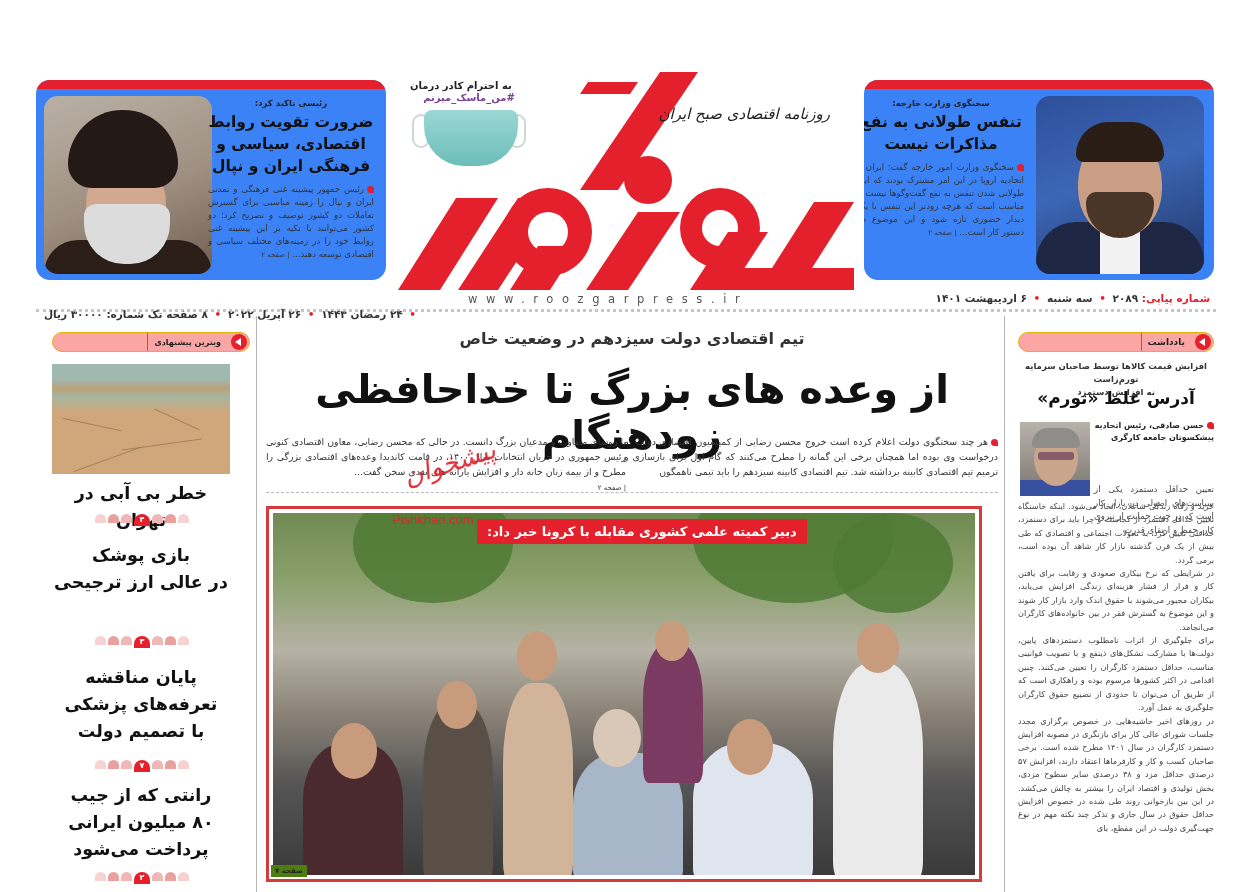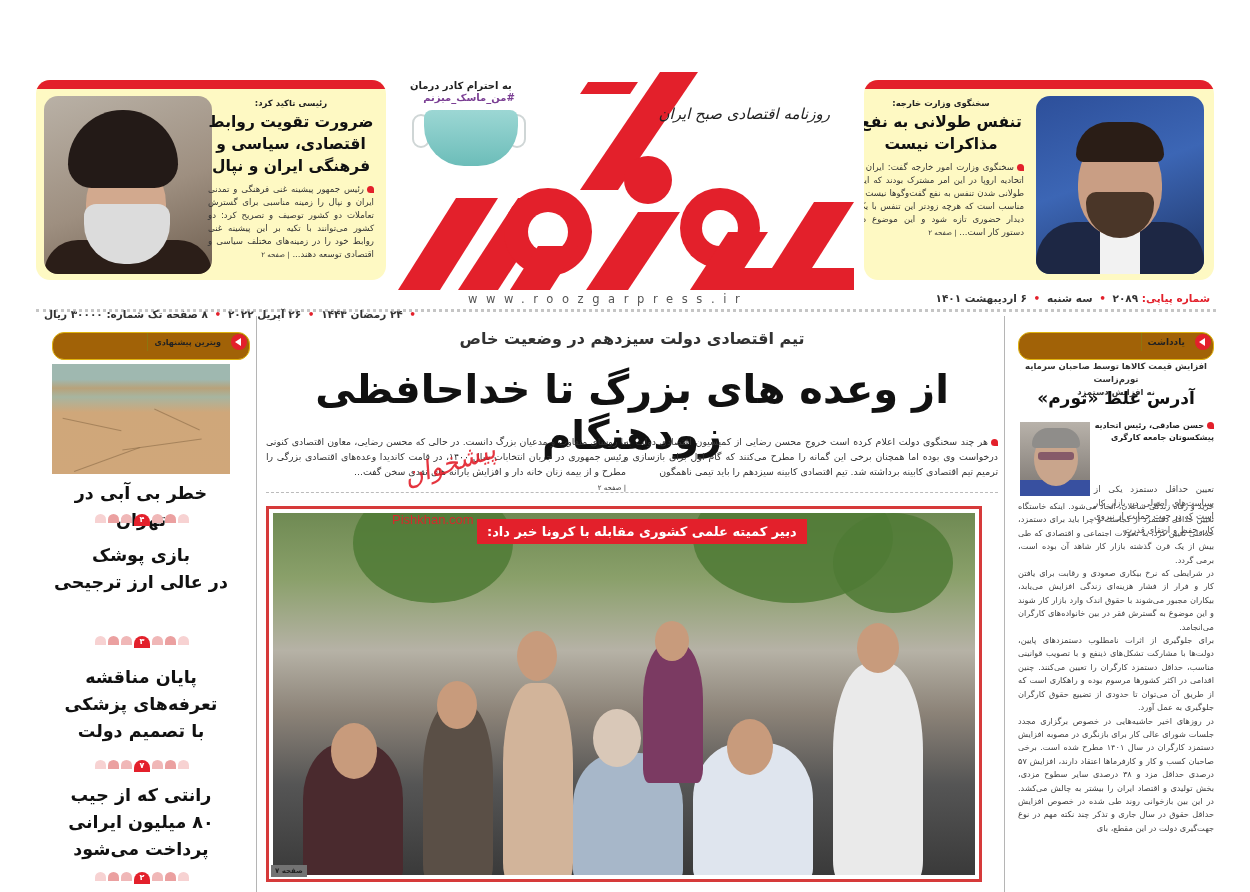--- a/index.html
+++ b/index.html
@@ -1,19 +1,19 @@
 <!DOCTYPE html>
 <html><head>
 <meta charset="utf-8">
 <style>
   * { box-sizing: border-box; margin: 0; padding: 0; }
   html, body { width: 1250px; height: 892px; overflow: hidden; background: #ffffff; }
   body { font-family: "DejaVu Sans", sans-serif; color: #1a1a1a; position: relative; direction: rtl; }
 
-  .box { position: absolute; background: #fef9c3; border-radius: 14px; overflow: hidden; }
+  .box { position: absolute; background: #3b82f6; border-radius: 14px; overflow: hidden; }
   .box .redbar { position: absolute; left: 0; right: 0; top: 0; height: 9px; background: #e3202b; border-radius: 14px 14px 0 0; }
 
   .box-right { left: 864px; top: 80px; width: 350px; height: 200px; }
   .box-left  { left: 36px;  top: 80px; width: 350px; height: 200px; }
 
   .portrait { position: absolute; top: 16px; width: 168px; height: 178px; border-radius: 14px; overflow: hidden; }
   .box-right .portrait { right: 10px; background: linear-gradient(160deg, #2d4f9a 0%, #3c66b5 45%, #1f3566 100%); }
   .box-left .portrait  { left: 8px; background: linear-gradient(160deg, #b9b1a6 0%, #9e8f80 55%, #6f5f50 100%); }
 
   .p-face { position: absolute; border-radius: 50% 50% 45% 45%; }
@@ -55,21 +55,21 @@
   .issue-info .issue-label { color: #e3202b; }
   .dot { color: #e3202b; margin: 0 3px; }
   .url { position: absolute; left: 432px; top: 2px; direction: ltr; font-size: 11.5px; letter-spacing: 8.6px; color: #555; white-space: nowrap; }
   .date-info { position: absolute; left: 8px; top: 18px; font-size: 10.5px; font-weight: bold; color: #333; white-space: nowrap; }
 
   
   .vline { position: absolute; width: 1px; background: #b5b5b5; }
 
   
   .side-left { position: absolute; left: 52px; top: 330px; width: 200px; height: 560px; }
-  .yellow-tab { position: absolute; height: 28px; background: #a16207; border-radius: 12px 12px 12px 12px; border: 1px solid #e0b30e; }
+  .yellow-tab { position: absolute; height: 20px; background: #fca5a5; border-radius: 12px 12px 12px 12px; border: 1px solid #e0b30e; }
   .yellow-tab .tab-label-wrap { position: absolute; top: 0; height: 18px; padding: 0 6px; border-left: 1px solid #8d7510; display: flex; align-items: center; }
   .yellow-tab .tab-label { font-size: 8px; font-weight: bold; color: #222; white-space: nowrap; }
   .tab-circle { position: absolute; top: 1px; width: 16px; height: 16px; border-radius: 50%; background: #e3202b; }
   .tab-circle::after { content: ""; position: absolute; left: 4px; top: 4px; border-style: solid; border-width: 4px 6px 4px 0; border-color: transparent #fff transparent transparent; }
 
   .side-left .yellow-tab { left: 0; top: 2px; width: 198px; }
   .side-left .yellow-tab .tab-label-wrap { right: 22px; }
   .side-left .tab-circle { right: 2px; }
 
   .dry-photo { position: absolute; left: 0; top: 34px; width: 178px; height: 110px; background:
@@ -97,21 +97,21 @@
 
   .photo-frame { position: absolute; left: 4px; top: 186px; width: 716px; height: 376px; border: 3px solid #d63a3a; background: #fff; padding: 4px; }
   .crowd { position: relative; width: 100%; height: 100%; overflow: hidden;
      background: linear-gradient(180deg, #6f8a53 0%, #8aa06a 18%, #b6b2a6 38%, #8c8378 55%, #555 75%, #3a3a3a 100%); }
   .tree { position: absolute; border-radius: 50%; background: #4f7a35; opacity: .85; }
   .person { position: absolute; border-radius: 40% 40% 10% 10%; }
   .head { position: absolute; border-radius: 50%; background: #c89b7c; }
   .photo-kicker { position: absolute; left: 208px; top: 10px; background: #e3202b; color: #fff; font-size: 13px; font-weight: bold; padding: 5px 10px; white-space: nowrap; }
   .photo-headline { position: absolute; left: 0; right: 0; top: 44px; text-align: center; font-size: 38px; font-weight: bold; color: #fff;
      text-shadow: 2px 2px 0 #000, -2px -2px 0 #000, 2px -2px 0 #000, -2px 2px 0 #000, 0 3px 4px #000; }
-  .photo-pageref { position: absolute; left: 2px; bottom: 2px; background: #737373; font-size: 7px; font-weight: bold; padding: 2px 4px; color: #222; }
+  .photo-pageref { position: absolute; left: 2px; bottom: 2px; background: #4d7c0f; font-size: 7px; font-weight: bold; padding: 2px 4px; color: #222; }
 
   
   .side-right { position: absolute; left: 1016px; top: 330px; width: 200px; height: 562px; }
   .side-right .yellow-tab { right: 2px; top: 2px; width: 196px; }
   .side-right .yellow-tab .tab-label-wrap { right: 22px; }
   .side-right .tab-circle { right: 2px; }
   .op-sub { position: absolute; top: 30px; left: 0; right: 0; text-align: center; font-size: 8.5px; font-weight: bold; line-height: 13px; color: #333; }
   .op-title { position: absolute; top: 58px; left: 0; right: 0; text-align: center; font-size: 17px; font-weight: bold; color: #111; }
   .op-photo { position: absolute; left: 4px; top: 92px; width: 70px; height: 74px; background: linear-gradient(180deg, #b8b2aa, #7b7570); overflow: hidden; }
   .op-photo .head { left: 14px; top: 10px; width: 44px; height: 54px; background: #c9a58c; }

